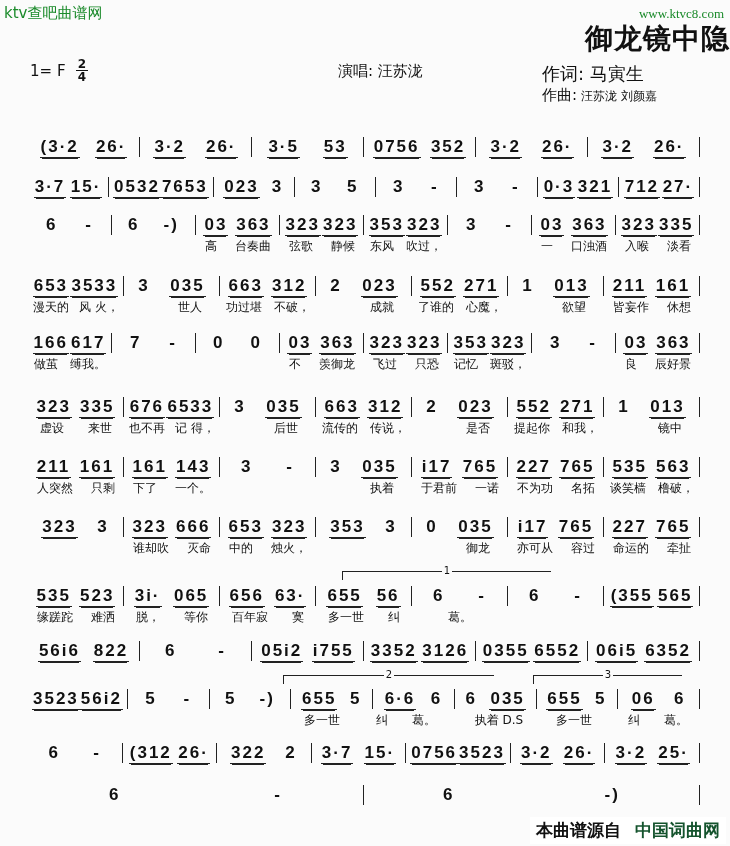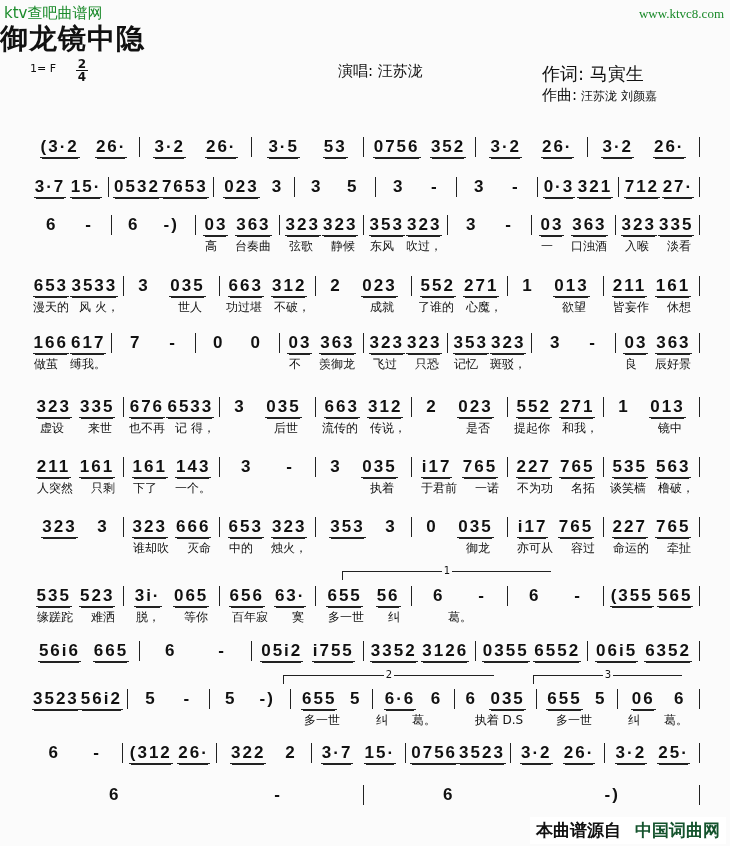--- a/index.html
+++ b/index.html
@@ -1,20 +1,20 @@
 <!DOCTYPE html>
 <html><head>
 <meta charset="utf-8">
 <style>
   html, body { margin:0; padding:0; background:#fbfbfb; }
   body { width:730px; height:846px; position:relative; overflow:hidden; font-family:"DejaVu Sans", sans-serif; color:#111; }
   .site-left { position:absolute; left:4px; top:4px; font-size:15px; color:#1a8a2a; }
   .site-right { position:absolute; right:6px; top:6px; font-size:13px; color:#1a8a2a; font-family:Liberation Serif, serif; }
-  .title { position:absolute; left:0; right:0; top:20px; text-align:left; font-size:28px; font-weight:bold; font-family:"DejaVu Serif", serif; letter-spacing:1px; }
-  .key { position:absolute; left:30px; top:62px; font-size:11px; }
+  .title { position:absolute; left:0; right:0; top:20px; text-align:right; font-size:28px; font-weight:bold; font-family:"DejaVu Serif", serif; letter-spacing:1px; }
+  .key { position:absolute; left:30px; top:62px; font-size:15px; }
   .timesig { position:absolute; left:76px; top:58px; font-size:12px; font-weight:bold; line-height:12px; text-align:center; width:12px; }
   .timesig .bar { border-top:1px solid #111; margin:0; }
   .singer { position:absolute; left:338px; top:62px; font-size:15px; }
   .lyricist { position:absolute; left:542px; top:62px; font-size:18px; }
   .composer { position:absolute; left:542px; top:86px; font-size:15px; }
   .composer .names { font-size:12px; margin-left:4px; }
   .row { position:absolute; left:28px; right:30px; height:44px; }
   .notes { position:absolute; left:0; top:0; width:100%; height:22px; display:flex; align-items:center; white-space:nowrap; font-family:"Liberation Sans", sans-serif; font-weight:bold; font-size:17px; }
   .measure { flex:1; display:flex; justify-content:space-around; align-items:center; padding:0 4px; }
   .group { display:inline-block; border-bottom:1px solid #222; box-shadow:0 3px 0 -2px #222; padding:0 1px; letter-spacing:2px; }
@@ -588,21 +588,21 @@
           <span>葛。</span>
         </div>
         <div class="lm"></div>
         <div class="lm"></div>
       </div>
     </div>
     <div class="row" style="top: 640px;">
       <div class="notes">
         <div class="measure">
           <span class="group">56i6</span>
-          <span class="group">665</span>
+          <span class="group">822</span>
         </div>
         <div class="barline"></div>
         <div class="measure">
           <span class="group plain">6</span>
           <span class="group plain">-</span>
         </div>
         <div class="barline"></div>
         <div class="measure">
           <span class="group">05i2</span>
           <span class="group">i755</span>

